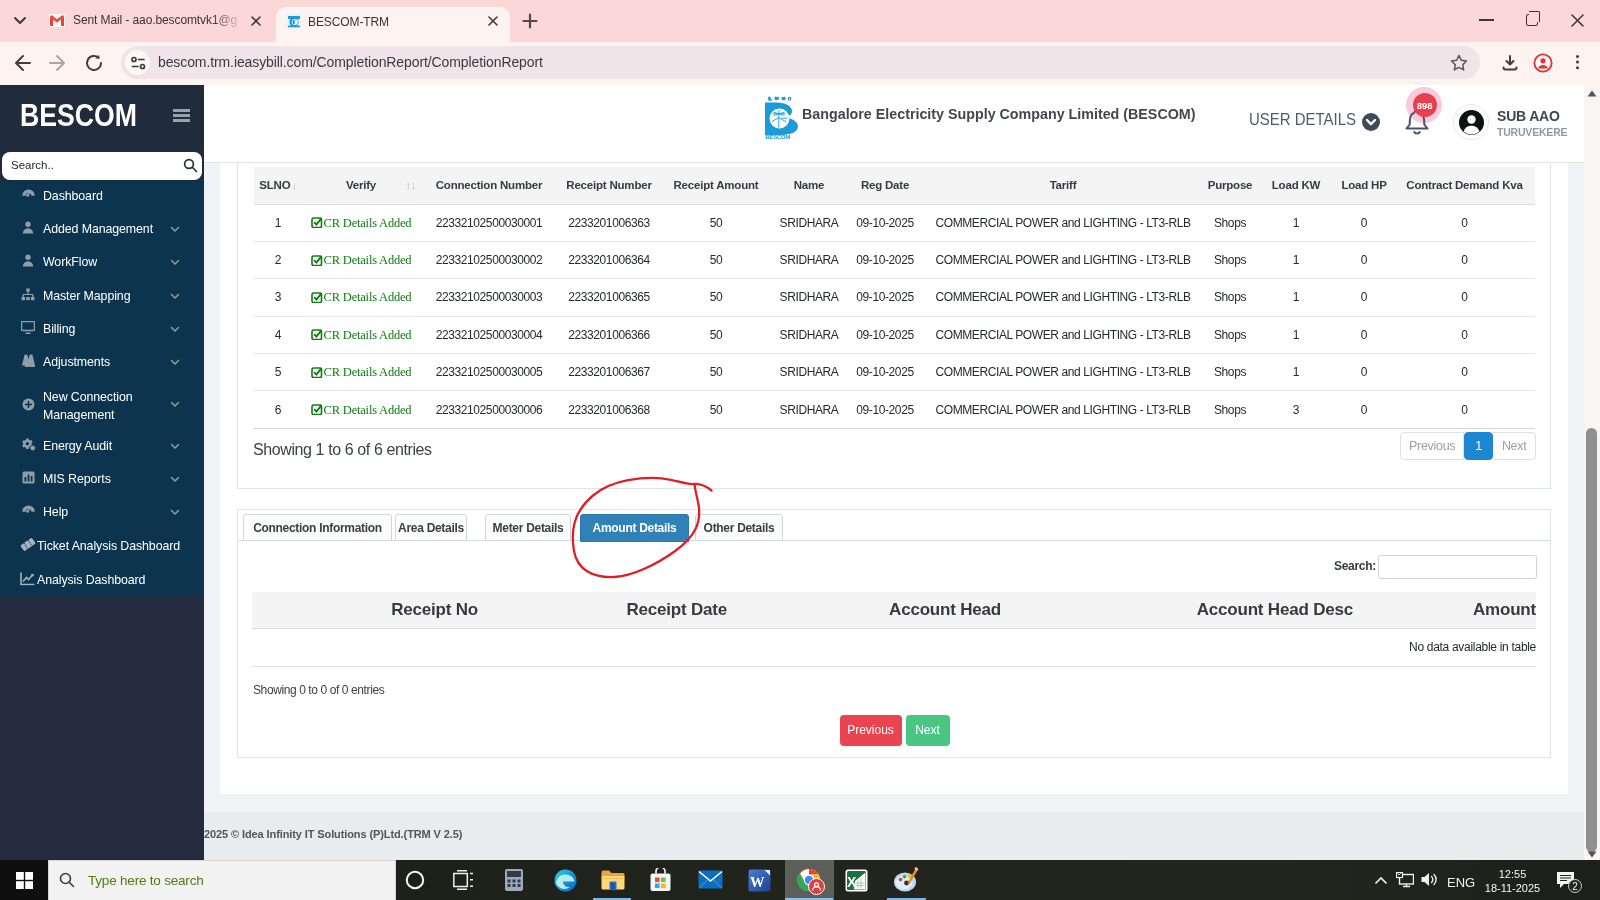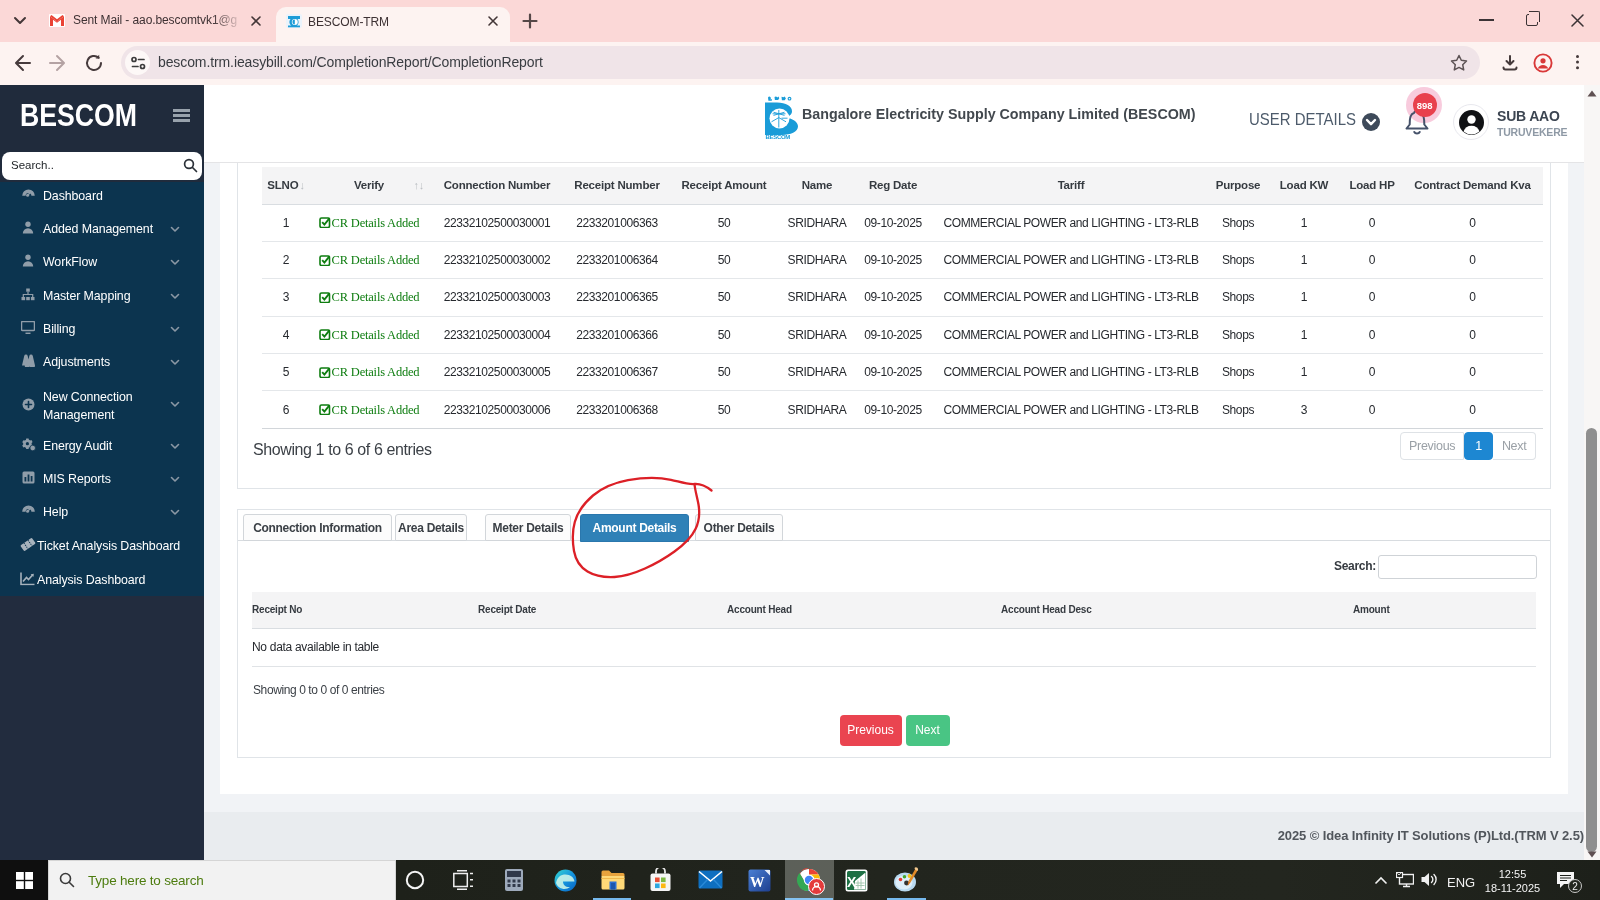--- a/index.html
+++ b/index.html
@@ -34,21 +34,21 @@
   #card2 { left:237px; top:509px; width:1314px; height:249px; }
   #footer { left:204px; top:812px; width:1380px; height:48px; background:#e9ecef; }
   
   table { border-collapse:collapse; }
   #t1 th { font-weight:bold; color:#363b41; text-align:center; border-bottom:1px solid #d9dde1; font-size:11.5px; letter-spacing:-0.2px; white-space:nowrap; overflow:visible; }
   #t1 td { text-align:center; height:37.4px; border-bottom:1px solid #e4e7ea; font-size:12px; letter-spacing:-0.4px; white-space:nowrap; }
   #t1 tbody tr:last-child td { border-bottom:1px solid #d2d6da; }
   .sort { font-weight:normal; color:#b9bdc2; font-size:11px; margin-left:1px; }
   .vf { color:#0e7d10; font-family:"Liberation Serif", serif; font-size:12.5px !important; letter-spacing:-0.2px !important; }
   .cks { margin-right:1px; position:relative; top:1.5px; }
-  #t2 th { font-weight:bold; color:#363b41; text-align:left; border-bottom:1px solid #d9dde1; font-size:10px; letter-spacing:-0.2px; white-space:nowrap; }
+  #t2 th { font-weight:bold; color:#363b41; text-align:right; border-bottom:1px solid #d9dde1; font-size:17px; letter-spacing:-0.2px; white-space:nowrap; }
   .tab { top:513.5px; height:27.5px; background:#fcfcfc; border:1px solid #d2d6da; border-radius:3px 3px 0 0;
          font-size:12px; font-weight:bold; color:#3b4046; text-align:center; line-height:26px; letter-spacing:-0.3px; white-space:nowrap; }
   .tabact { background:#2f81b7; border-color:#2a77ad; color:#fff; height:28.5px; }
   
   #sbar { left:1584px; top:85px; width:16px; height:775px; background:#f8f6f5; }
   #sbthumb { left:1586px; top:428px; width:11px; height:424px; background:#8f8f8f; border-radius:6px; }
   
   #taskbar { left:0; top:860px; width:1600px; height:40px; background:linear-gradient(90deg,#0f0f0f 0%,#0f0f0f 3%,#1e211a 25%,#22251e 55%,#23261f 80%,#1d201a 100%); }
   #tsearch { left:48px; top:860px; width:348px; height:40px; background:#f2f2f2; border:1px solid #d5d5d5; border-bottom:none; }
 </style>
@@ -308,21 +308,21 @@
     <circle cx="12.5" cy="9.5" r="4.2" fill="#fff"></circle>
     <path d="M4.5 21.5 a8.5 8.5 0 0 1 16 0 a12.5 12.5 0 0 1 -16 0" fill="#fff"></path>
   </svg>
 <div class="abs" style="left:1497px;top:108px;font-size:14px;font-weight:bold;color:#3c4551;letter-spacing:-0.2px;white-space:nowrap">SUB AAO</div>
 <div class="abs" style="left:1497px;top:126px;font-size:10.5px;font-weight:bold;color:#8e99a5;letter-spacing:-0.2px;white-space:nowrap">TURUVEKERE</div>
 
 <div class="abs" id="content"></div>
 <div class="abs" id="container"></div>
 <div class="abs card" id="card1"></div>
 <div class="abs card" id="card2"></div>
-<table class="abs" id="t1" style="left:262px;top:167px;width:1281px;table-layout:fixed;color:#26292e">
+<table class="abs" id="t1" style="left:254px;top:167px;width:1281px;table-layout:fixed;color:#26292e">
   <colgroup>
       <col style="width:48px">
       <col style="width:118px">
       <col style="width:138px">
       <col style="width:102px">
       <col style="width:112px">
       <col style="width:74px">
       <col style="width:78px">
       <col style="width:278px">
       <col style="width:56px">
@@ -478,33 +478,33 @@
       <tr style="height:36px;background:#f4f4f5">
         <th>Receipt No</th>
         <th>Receipt Date</th>
         <th>Account Head</th>
         <th>Account Head Desc</th>
         <th>Amount</th>
       </tr>
     </thead>
   <tbody>
       <tr>
-        <td colspan="5" style="height:38px;text-align:left;border-bottom:1px solid #e0e3e6;font-size:12px;letter-spacing:-0.3px">No data available in table</td>
+        <td colspan="5" style="height:38px;text-align:right;border-bottom:1px solid #e0e3e6;font-size:12px;letter-spacing:-0.3px">No data available in table</td>
       </tr>
     </tbody>
 </table>
 <div class="abs" style="left:253px;top:683px;font-size:12px;letter-spacing:-0.4px;color:#3c4147">Showing 0 to 0 of 0 entries</div>
 <div class="abs" style="left:839.5px;top:715px;width:62px;height:31px;background:#ea4450;border-radius:4px;color:#fff;font-size:12px;text-align:center;line-height:31px">Previous</div>
 <div class="abs" style="left:905.5px;top:715px;width:44px;height:31px;background:#49c584;border-radius:4px;color:#fff;font-size:12px;text-align:center;line-height:31px">Next</div>
 
 <svg class="abs" style="left:560px;top:465px" width="165" height="125" viewBox="0 0 165 125">
   <path d="M151.5 25.5 C147 22 141 18.5 134.5 19 C127 19.6 119 16.5 111 14.8 C98 12 82 12.6 68 15.2 C54 17.8 42 23 33 30.5 C24.5 37.8 17.5 47 14.8 57 C12.2 66 12.5 77 14 86 C15.5 94.5 20 102 27.5 106.5 C35 111 45 112.5 54.5 112 C65 111.4 75 108 85 103.5 C95 99 105.5 93 114.5 86.5 C123.5 80 131.5 72.5 135.5 64 C139.4 55.8 139.8 47 138.5 39.5 C137.3 32.5 135 25.5 134.5 19" fill="none" stroke="#dc2027" stroke-width="2.3" stroke-linecap="round"></path>
 </svg>
 <div class="abs" id="footer"></div>
-<div class="abs" style="left:204px;top:828px;width:1380px;text-align:right;font-size:13px;font-weight:bold;color:#51565c;letter-spacing:-0.1px">2025 © Idea Infinity IT Solutions (P)Ltd.(TRM V 2.5)</div>
+<div class="abs" style="left:204px;top:828px;width:1380px;text-align:left;font-size:11px;font-weight:bold;color:#51565c;letter-spacing:-0.1px">2025 © Idea Infinity IT Solutions (P)Ltd.(TRM V 2.5)</div>
 
 <div class="abs" id="sbar"></div>
 <div class="abs" id="sbthumb"></div>
 <svg class="abs" style="left:1587px;top:90px" width="10" height="7" viewBox="0 0 10 7">
     <path d="M5 0.5 L9.5 6.5 H0.5 Z" fill="#5f5052"></path>
   </svg>
 <svg class="abs" style="left:1587px;top:851px" width="10" height="7" viewBox="0 0 10 7">
     <path d="M5 6.5 L9.5 0.5 H0.5 Z" fill="#5f5052"></path>
   </svg>
 

